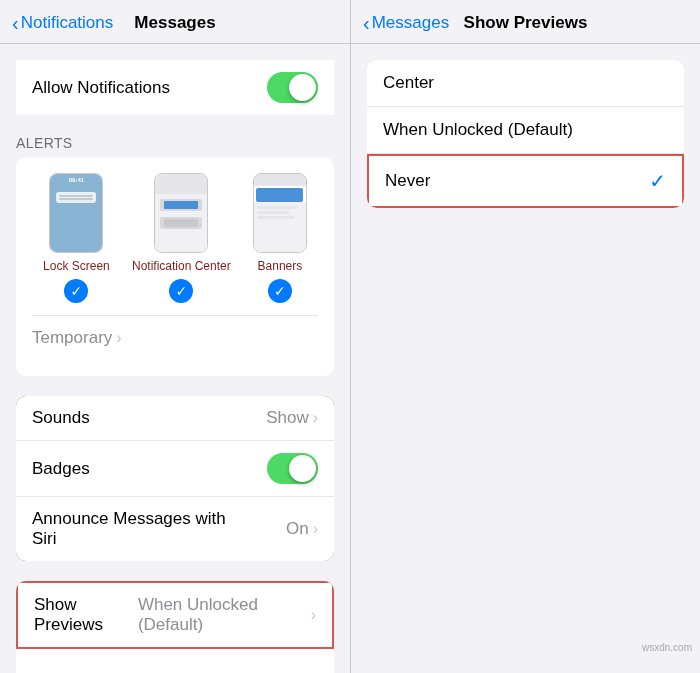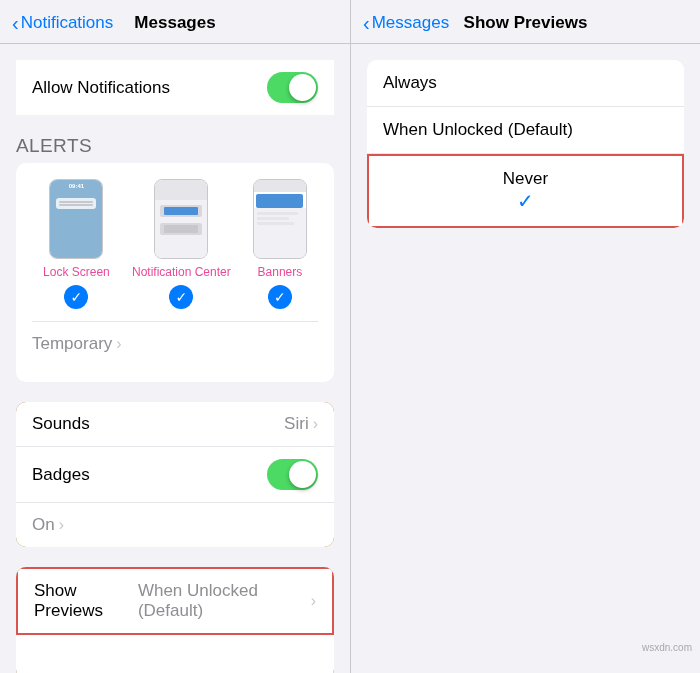--- a/index.html
+++ b/index.html
@@ -56,21 +56,21 @@
 
     
     .content {
       flex: 1;
       overflow-y: auto;
       padding-top: 0;
     }
 
     
     .section-header {
-      font-size: 19px;
+      font-size: 14px;
       color: #6d6d72;
       text-transform: uppercase;
       letter-spacing: 0.4px;
       padding: 20px 16px 6px;
     }
 
     
     .settings-group {
       background: #a16207;
       border-radius: 10px;
@@ -219,21 +219,21 @@
       margin: 2px auto 0;
       border-radius: 2px;
     }
     .banner-body {
       flex: 1;
       background: #f0f0f5;
     }
 
     .alert-label {
       font-size: 12px;
-      color: #ec4899;
+      color: #7f1d1d;
     }
     .checkmark-circle {
       width: 24px;
       height: 24px;
       border-radius: 50%;
       background: #007aff;
       display: flex;
       align-items: center;
       justify-content: center;
       color: #fff;
@@ -252,21 +252,20 @@
       display: flex;
       align-items: center;
       justify-content: space-between;
       padding: 13px 16px;
       min-height: 44px;
       background: #fff;
       border-bottom: 1px solid #e5e5ea;
     }
     .preview-option:last-child {
       border-bottom: none;
-      flex-direction: column;
     }
     .preview-option-label {
       font-size: 17px;
       color: #000;
     }
     .preview-checkmark {
       color: #007aff;
       font-size: 20px;
     }
     .options-group {
@@ -365,31 +364,32 @@
           <span>Temporary</span>
           <span class="row-chevron">›</span>
         </span>
       </div>
     </div>
 
     <div class="settings-group">
       <div class="settings-row">
         <span class="row-label">Sounds</span>
         <span class="row-value">
-          <span>Siri</span>
+          <span>Show</span>
           <span class="row-chevron">›</span>
         </span>
       </div>
       <div class="settings-row">
         <span class="row-label">Badges</span>
         <div class="toggle">
           <div class="toggle-knob"></div>
         </div>
       </div>
       <div class="settings-row">
+        <span class="row-label">Announce Messages with Siri</span>
         <span class="row-value">
           <span>On</span>
           <span class="row-chevron">›</span>
         </span>
       </div>
     </div>
 
     <div class="settings-group">
       <div class="settings-row" style="border: 2px solid #d9534f; background:#fff;">
         <span class="row-label">Show Previews</span>
@@ -414,21 +414,21 @@
       <span class="nav-back-chevron">‹</span>
       <span>Messages</span>
     </div>
     <span class="nav-title">Show Previews</span>
   </div>
 
   <div class="content">
     <div class="options-group">
 
       <div class="preview-option">
-        <span class="preview-option-label">Always</span>
+        <span class="preview-option-label">Center</span>
       </div>
 
       <div class="preview-option">
         <span class="preview-option-label">When Unlocked (Default)</span>
       </div>
 
       <div class="preview-option" style="border: 2px solid #d9534f;">
         <span class="preview-option-label">Never</span>
         <span class="preview-checkmark">✓</span>
       </div>

